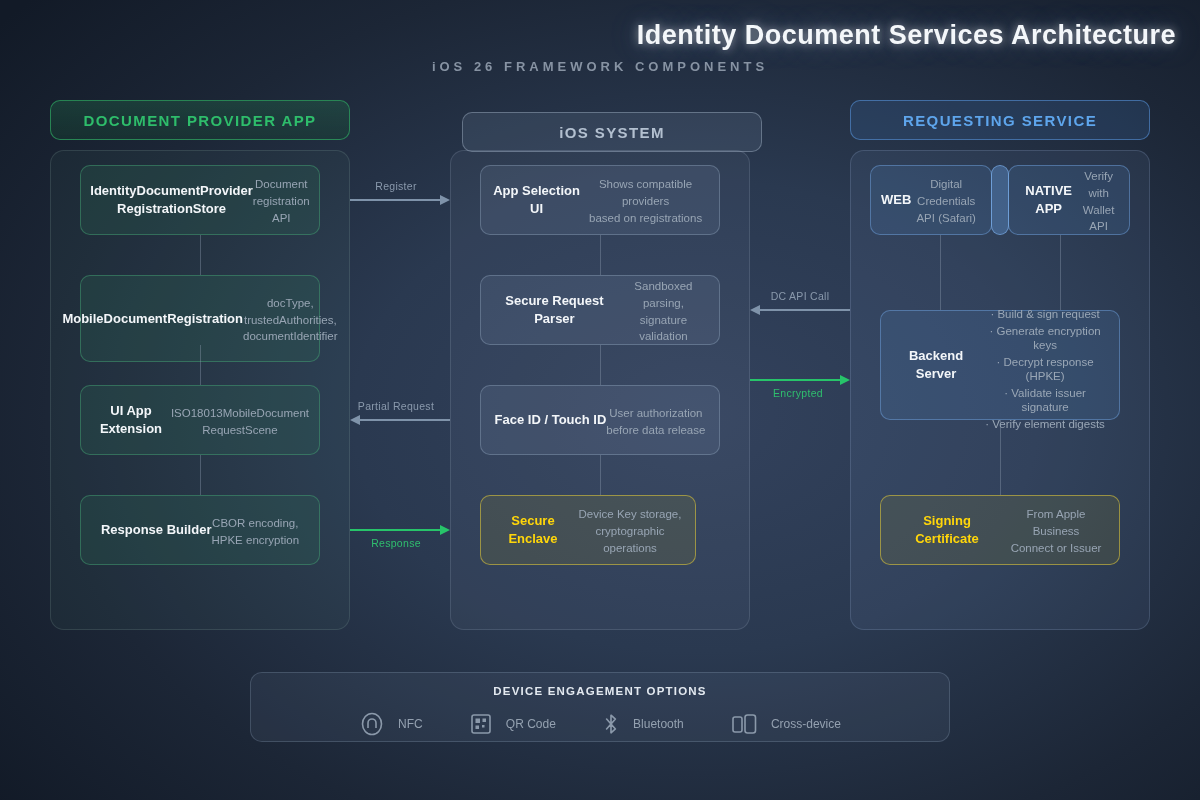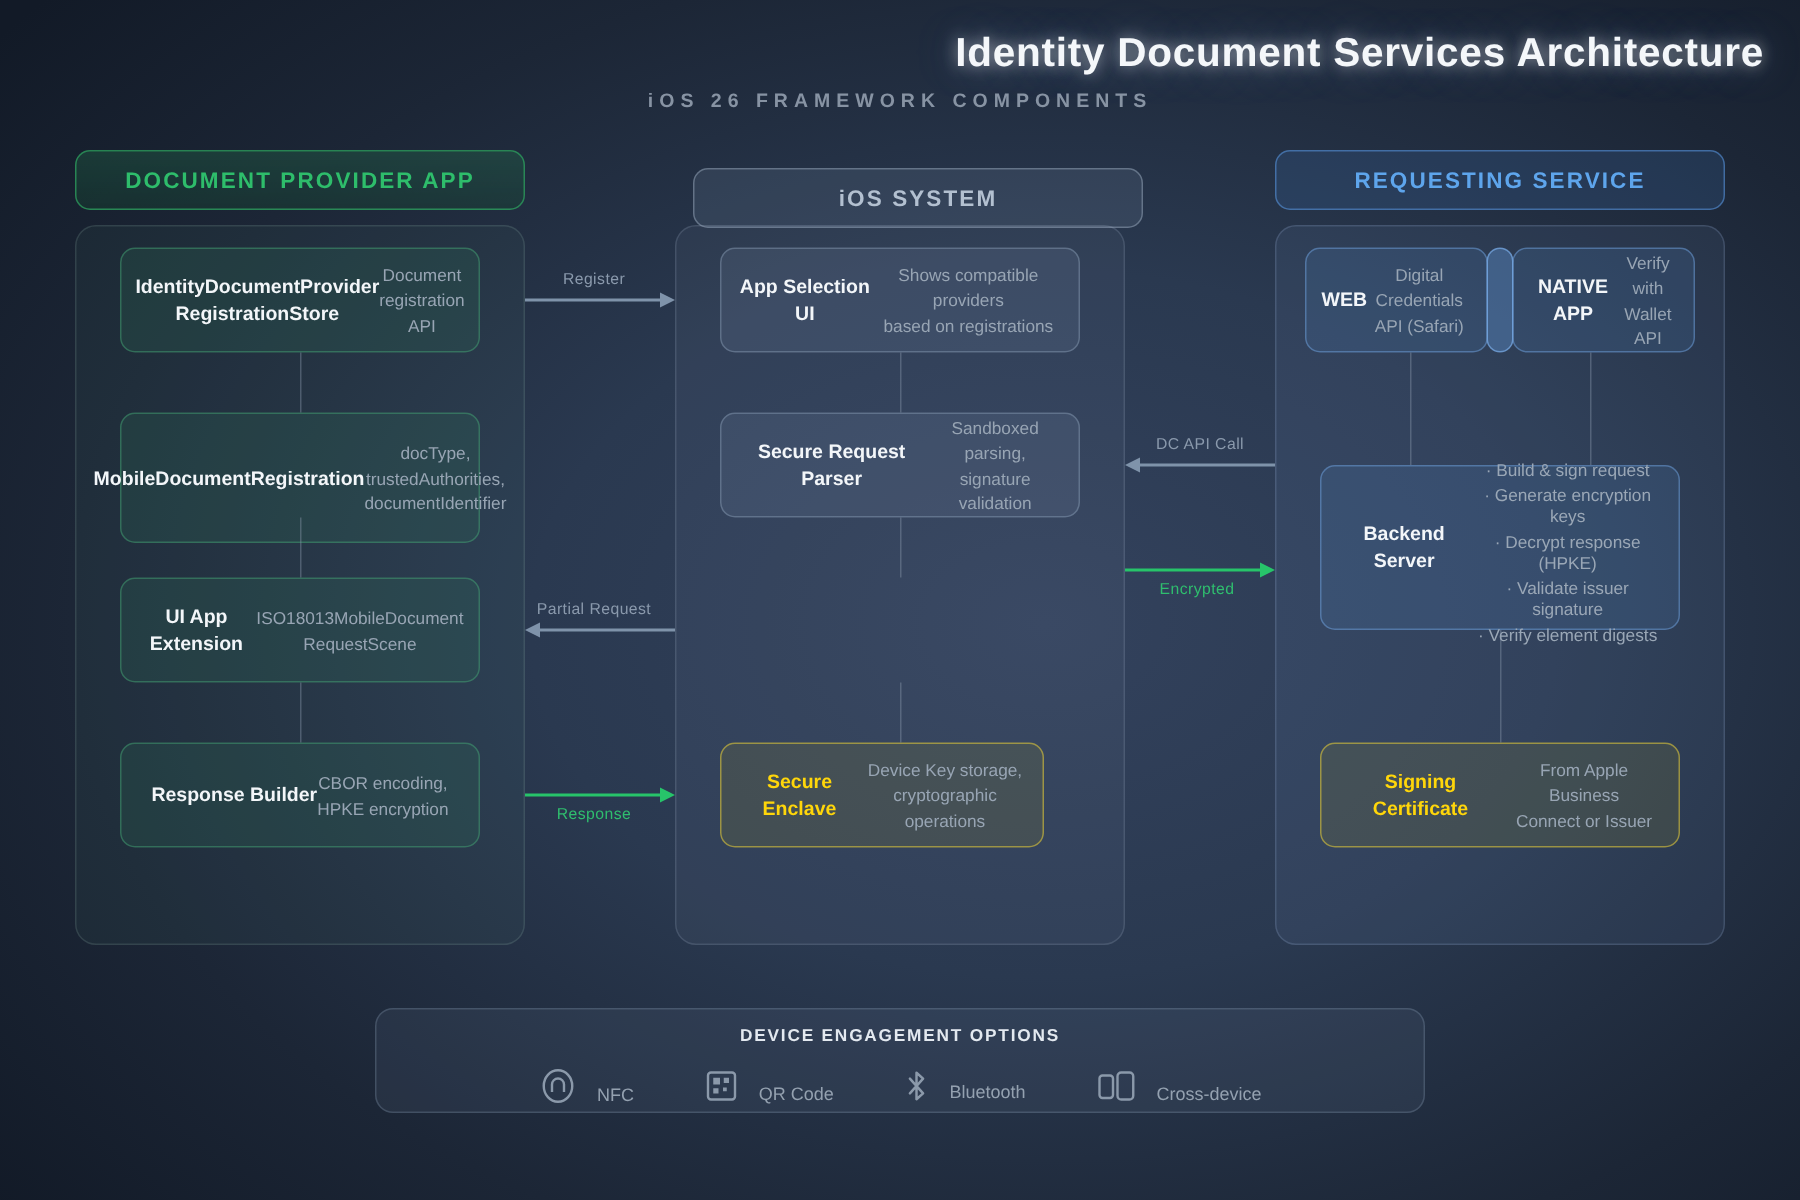--- a/index.html
+++ b/index.html
@@ -63,21 +63,21 @@
   .ah.right.green{border-left:10px solid #27c46a;}
   .arrow-label{position:absolute;font-size:10.5px;color:#8a99ac;text-align:center;letter-spacing:.3px;}
   .arrow-label.green{color:#2fbe6e;}
   
   .engagement{position:absolute;left:250px;top:672px;width:700px;height:70px;border-radius:12px;
     background:rgba(130,150,180,.10);border:1px solid rgba(150,170,195,.25);box-sizing:border-box;}
   .engagement .e-title{position:absolute;left:0;top:12px;width:100%;text-align:center;
     font-size:11.5px;font-weight:bold;letter-spacing:1.2px;color:#e3e9f0;}
   .e-items{position:absolute;left:0;top:34px;width:100%;height:34px;display:flex;
     justify-content:space-between;align-items:center;padding:0 108px;box-sizing:border-box;}
-  .e-item{display:flex;align-items:flex-end;gap:13px;}
+  .e-item{display:flex;align-items:center;gap:13px;}
   .e-item .lbl{font-size:12px;color:#94a1b0;}
   .e-item svg{display:block;}
 </style>
 </head>
 <body>
 
 <div class="stage">
 
   <div class="title">Identity Document Services Architecture</div>
   <div class="subtitle">iOS 26 FRAMEWORK COMPONENTS</div>
@@ -113,20 +113,25 @@
 
   <div class="node slate" style="left:480px;top:165px;width:240px;height:70px;">
     <div class="t">App Selection UI</div>
     <div class="s">Shows compatible providers
 based on registrations</div>
   </div>
   <div class="node slate" style="left:480px;top:275px;width:240px;height:70px;">
     <div class="t">Secure Request Parser</div>
     <div class="s">Sandboxed parsing,
 signature validation</div>
+  </div>
+  <div class="node slate" style="left:480px;top:385px;width:240px;height:70px;">
+    <div class="t">Face ID / Touch ID</div>
+    <div class="s">User authorization
+before data release</div>
   </div>
   <div class="node yellow" style="left:480px;top:495px;width:216px;height:70px;">
     <div class="t">Secure Enclave</div>
     <div class="s">Device Key storage,
 cryptographic operations</div>
   </div>
 
   <div class="node blue" style="left:870px;top:165px;width:122px;height:70px;">
     <div class="t">WEB</div>
     <div class="s">Digital Credentials

